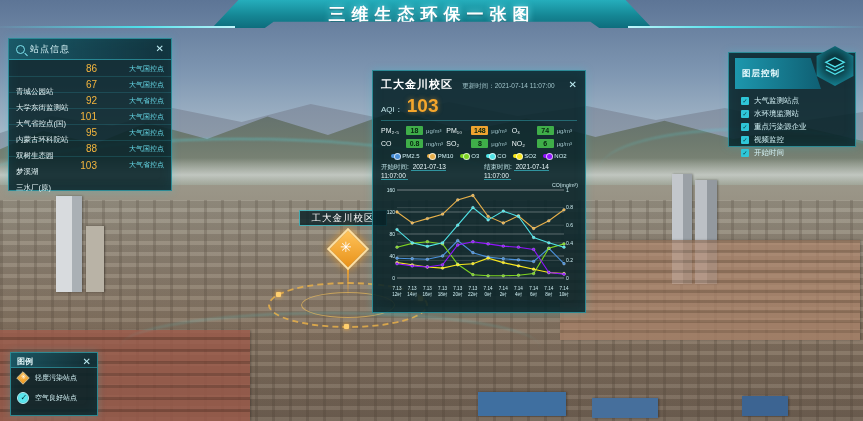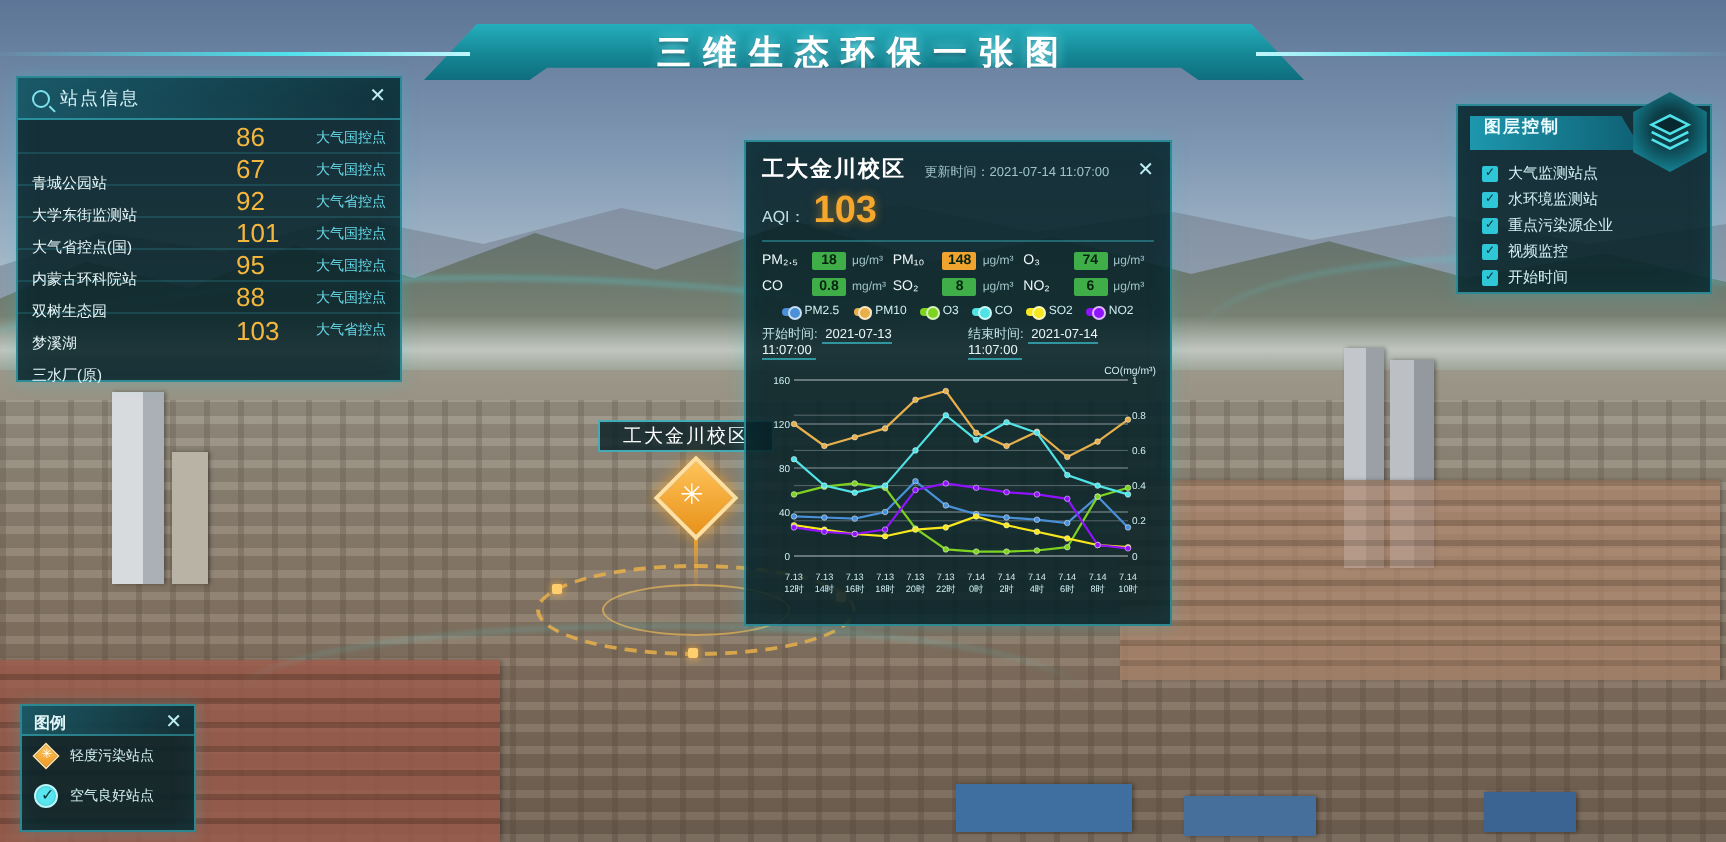--- a/index.html
+++ b/index.html
@@ -25,45 +25,45 @@
   }
   .city-texture { position:absolute; left:0; top:200px; width:863px; height:221px; opacity:.55;
     background:
       repeating-linear-gradient(90deg,rgba(60,50,40,.35) 0 3px,rgba(0,0,0,0) 3px 17px),
       repeating-linear-gradient(0deg,rgba(255,250,240,.14) 0 4px,rgba(40,30,25,.18) 4px 11px);
   }
   .bldg { position:absolute; box-shadow:1px 0 2px rgba(0,0,0,.35); }
   .glow-line { position:absolute; border-top:2px solid rgba(84,224,232,.38); border-radius:50%; filter:blur(1.2px); }
   
   .header { position:absolute; left:0; top:0; width:863px; height:32px; }
-  .header-center { position:absolute; left:212px; top:12px; width:440px; height:28px;
+  .header-center { position:absolute; left:212px; top:0; width:440px; height:28px;
     background:linear-gradient(180deg,#25aebc 0%,#158795 55%,#0e6d7d 100%);
     clip-path:polygon(6% 0,94% 0,100% 100%,88% 100%,86% 78%,14% 78%,12% 100%,0 100%);
     display:flex; align-items:center; justify-content:center;
   }
   .header-title { font-size:17px; font-weight:bold; color:#ffffff; letter-spacing:6px; text-shadow:0 0 6px #7af0ff,0 1px 2px rgba(0,40,50,.8); }
   .header-line { position:absolute; top:26px; height:2px; background:linear-gradient(90deg,rgba(120,230,240,.05),#4fe0ea 60%,#bff6fb); }
   .header-line.left { left:0; width:235px; }
   .header-line.right { right:0; width:235px; transform:scaleX(-1); }
   
   .panel { position:absolute; background:rgba(7,34,40,.88); border:1px solid rgba(64,214,228,.55);
     box-shadow:0 0 8px rgba(40,200,220,.25), inset 0 0 12px rgba(20,120,140,.15); }
   .x-btn { color:#bfeef4; font-size:10px; line-height:10px; cursor:pointer; }
   
-  .station-panel { left:8px; top:38px; width:193px; height:153px; }
+  .station-panel { left:8px; top:38px; width:164px; height:153px; }
   .station-head { display:flex; align-items:center; gap:5px; height:21px; padding:0 7px;
     background:linear-gradient(90deg,rgba(30,120,140,.55),rgba(12,60,74,.3)); border-bottom:1px solid rgba(64,214,228,.45); }
   .station-head .title { flex:1; font-size:9px; color:#d8f4f8; letter-spacing:1px; }
   .search-glyph { width:9px; height:9px; border:1.3px solid #7fe3ee; border-radius:50%; position:relative; }
   .search-glyph::after { content:""; position:absolute; width:4px; height:1.3px; background:#7fe3ee; transform:rotate(45deg); left:7px; top:8px; }
   .station-rows { padding:1px 0; }
   .station-row { display:flex; align-items:center; height:16px; padding:0 7px; border-bottom:1px solid rgba(64,214,228,.16); cursor:pointer; }
   .station-row:last-child { border-bottom:none; }
   .station-row .name { flex:1; font-size:7.5px; color:#e6f6f8; white-space:nowrap; overflow:hidden; text-overflow:ellipsis;margin-top:46px; }
-  .station-row .val { width:22px; font-size:13px; color:#f5b63e; margin-right:1px; }
+  .station-row .val { width:22px; font-size:10px; color:#f5b63e; text-align:right; margin-right:15px; }
   .station-row .type { width:52px; font-size:7px; color:#66d9e8; text-align:right; white-space:nowrap; }
   
   .popup { left:372px; top:70px; width:214px; height:243px; padding:6px 8px; }
   .popup-title-row { display:flex; align-items:baseline; gap:6px; }
   .popup-title { font-size:11px; font-weight:bold; color:#ffffff; letter-spacing:1px; }
   .popup-update { flex:1; font-size:6.5px; color:#9fc3c9; text-align:right; margin-right:8px; }
   .aqi-row { display:flex; align-items:baseline; gap:4px; margin-top:3px; border-bottom:1px solid rgba(64,214,228,.35); padding-bottom:3px; }
   .aqi-label { font-size:8px; color:#bfe2e6;text-align:right; }
   .aqi-value { font-size:19px; font-weight:bold; color:#f5a62c; text-shadow:0 0 5px rgba(245,166,44,.5); }
   .pollutant-grid { display:grid; grid-template-columns:1fr 1fr 1fr; row-gap:4px; margin-top:5px; }
@@ -73,23 +73,23 @@
   .pollutant .punit { font-size:6px; color:#9fc3c9; }
   .chart-legend { display:flex; justify-content:center; gap:7px; margin-top:5px; }
   .chip { display:flex; align-items:center; gap:2px; font-size:6px; color:#cfeef2; }
   .chip .dot { width:9px; height:4px; border-radius:2px; position:relative; }
   .chip .dot::after { content:""; position:absolute; left:2.5px; top:-1px; width:5px; height:5px; border-radius:50%; background:inherit; border:1px solid rgba(255,255,255,.7); }
   .time-row { display:flex; justify-content:center; gap:10px; margin-top:4px; font-size:6.5px; color:#bfe2e6; }
   .time-row .tval { color:#e8f6f8; border-bottom:1px solid rgba(64,214,228,.6); padding:0 2px; }
   .chart-wrap { margin-top:2px; }
   
   .layer-panel { left:728px; top:52px; width:128px; height:95px; }
-  .layer-head { position:relative; margin:5px 6px 3px 6px; height:17px; width:86px;
+  .layer-head { position:relative; margin:5px 6px 3px 6px; height:31px; width:86px;
     background:linear-gradient(90deg,#1d97ad,#0f5f73); clip-path:polygon(0 0,88% 0,100% 100%,0 100%);
-    display:flex; align-items:flex-start; padding-left:7px; }
+    display:flex; align-items:center; padding-left:7px; }
   .layer-head .title { font-size:8.5px; font-weight:bold; color:#eafcff; letter-spacing:1px; }
   .stripes { position:absolute; left:96px; top:6px; display:flex; gap:2px; }
   .stripes i { width:4px; height:14px; background:#2fc6d8; transform:skewX(-25deg); }
   .layer-list { padding:2px 12px; }
   .layer-item { display:flex; align-items:center; gap:5px; height:13px; cursor:pointer; }
   .checkbox { width:8px; height:8px; background:#2fc6d8; border-radius:1px; display:flex; align-items:center; justify-content:center; font-size:6px; color:#04323a; font-weight:bold; }
   .layer-item .llabel { font-size:7.5px; color:#d4f2f6; }
   .hexagon { position:absolute; left:815px; top:46px; width:40px; height:40px;
     clip-path:polygon(50% 0,96% 25%,96% 75%,50% 100%,4% 75%,4% 25%);
     background:radial-gradient(circle at 50% 45%,#0c3d46 30%,#1899ad 90%);

